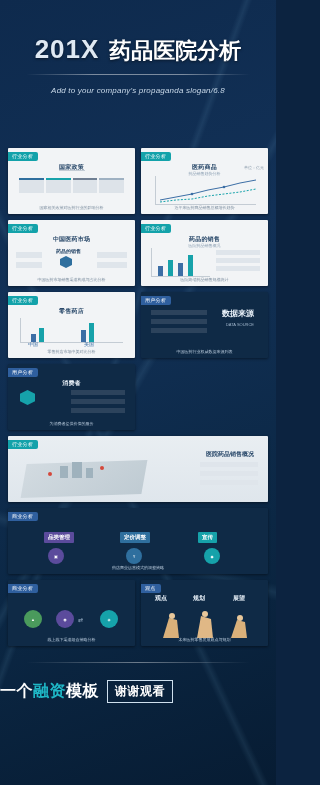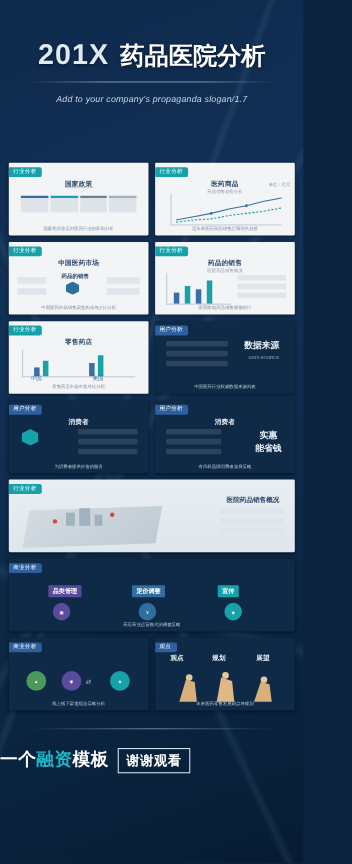--- a/index.html
+++ b/index.html
@@ -104,21 +104,21 @@
 <body>
 
 <div class="page">
   <div class="poly"></div>
 
   <div class="hero">
     <div class="hero-title">
       <span class="hero-year">201X</span><span class="hero-main">药品医院分析</span>
     </div>
     <div class="hero-rule"></div>
-    <div class="hero-sub">Add to your company's propaganda slogan/1.7</div>
+    <div class="hero-sub">Add to your company's propaganda slogan/6.8</div>
   </div>
 
   <div class="grid">
 
     <div class="slide">
       <div class="tag teal">行业分析</div>
       <div class="s-title">国家政策</div>
       <div class="underline"></div>
       <div class="flowrow">
         <div class="fbox a"></div>
@@ -202,30 +202,20 @@
       <div class="s-title lite">消费者</div>
       <div class="hexwrap" style="top:26px;justify-content:flex-start;left:12px;">
         <div class="hex teal"></div>
       </div>
       <div class="blk lite" style="right:10px;top:26px;width:54px;height:5px;"></div>
       <div class="blk lite" style="right:10px;top:35px;width:54px;height:5px;"></div>
       <div class="blk lite" style="right:10px;top:44px;width:54px;height:5px;"></div>
       <div class="s-foot lite">为消费者提供价值的服务</div>
     </div>
 
-    <div class="slide dark">
-      <div class="tag blue">用户分析</div>
-      <div class="s-title lite">消费者</div>
-      <div class="ktext lite" style="right:16px;top:26px;font-size:8px;">实惠</div>
-      <div class="ktext lite" style="right:12px;top:38px;font-size:8px;">能省钱</div>
-      <div class="blk lite" style="left:10px;top:26px;width:50px;height:5px;"></div>
-      <div class="blk lite" style="left:10px;top:35px;width:50px;height:5px;"></div>
-      <div class="blk lite" style="left:10px;top:44px;width:50px;height:5px;"></div>
-      <div class="s-foot lite">有目标品牌消费者选择策略</div>
-    </div>
 
     <div class="slide map" style="grid-column:1 / span 2;height:66px;">
       <div class="tag teal">行业分析</div>
       <div class="mapblob"></div>
       <div class="mapbld" style="left:52px;top:30px;width:8px;height:12px;"></div>
       <div class="mapbld" style="left:64px;top:26px;width:10px;height:16px;"></div>
       <div class="mapbld" style="left:78px;top:32px;width:7px;height:10px;"></div>
       <div class="mapdot" style="left:40px;top:36px;"></div>
       <div class="mapdot" style="left:92px;top:30px;"></div>
       <div class="ktext" style="right:14px;top:14px;font-size:6px;">医院药品销售概况</div>

